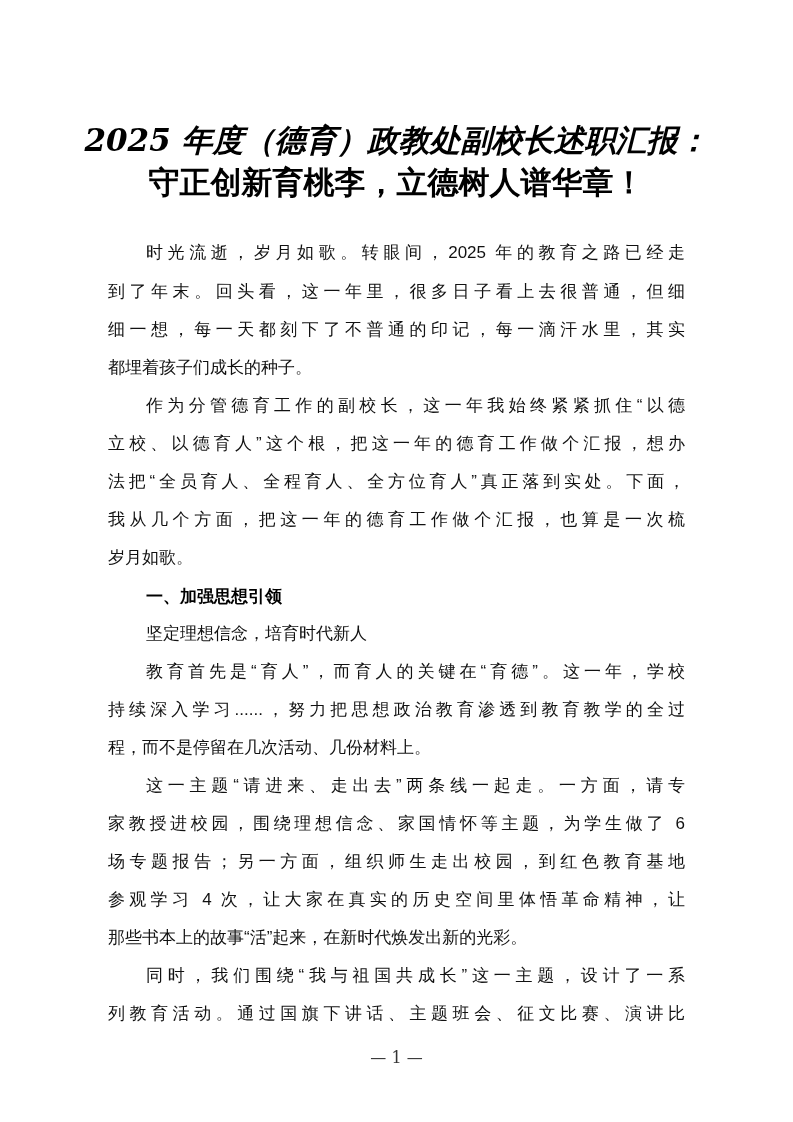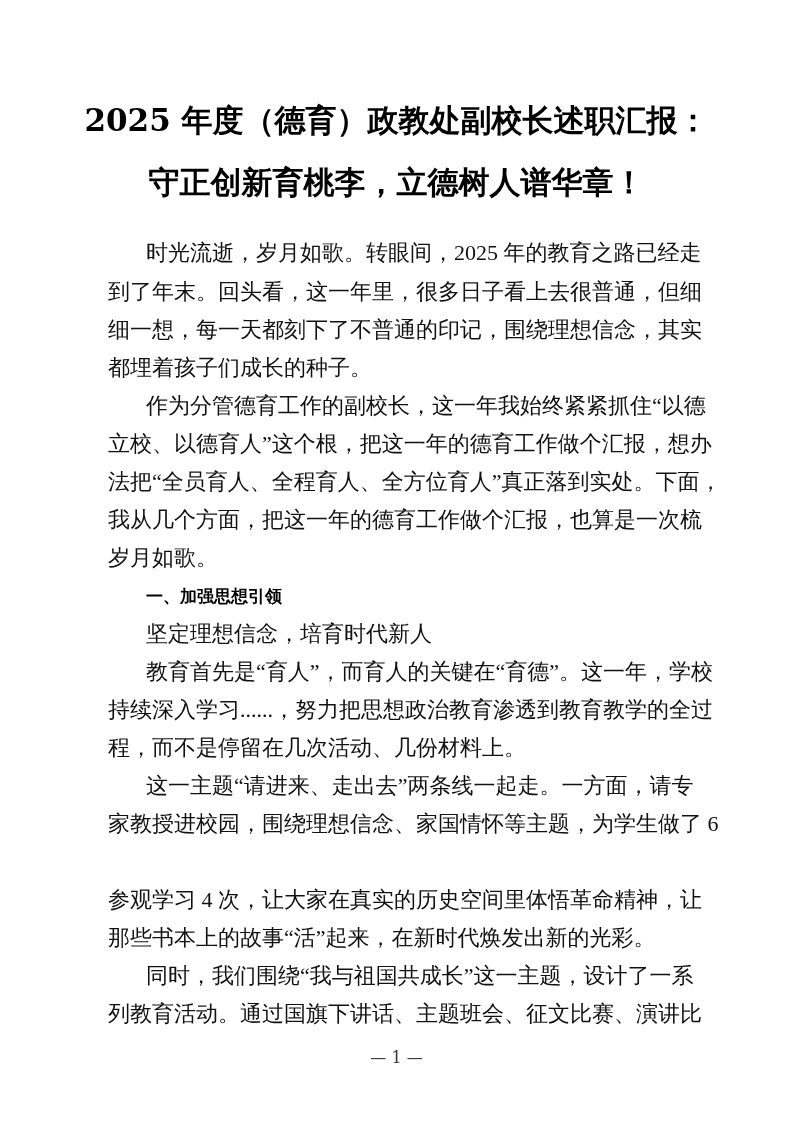--- a/index.html
+++ b/index.html
@@ -1,53 +1,54 @@
 <!DOCTYPE html>
 <html><head>
   <meta charset="utf-8">
   <style>
     html, body { margin: 0; padding: 0; background: #ffffff; }
     body { width: 793px; height: 1122px; position: relative; overflow: hidden; }
     .page { position: absolute; left: 0; top: 0; width: 793px; height: 1122px; background: #fff; color: #000; }
     .title { position: absolute; left: 0; width: 793px; text-align: center; font-family: "DejaVu Serif", "Liberation Serif", serif; font-weight: bold; font-size: 31px; line-height: 40px; letter-spacing: 0px; color: #000; }
-    .title.l1 { top: 100px; }
+    .title.l1 { top: 120px; font-style: italic; }
     .title.l2 { top: 162px; }
-    .line { position: absolute; left: 108px; width: 577px; font-family: Liberation Serif, serif; font-size: 22px; line-height: 24px; height: 24px; color: #111; white-space: nowrap; text-align-last: justify; text-align: justify; }
+    .line { position: absolute; left: 108px; width: 577px; font-family: Liberation Sans, sans-serif; font-size: 17px; line-height: 24px; height: 24px; color: #111; white-space: nowrap; text-align-last: justify; text-align: justify; }
     .line.indent { left: 146px; width: 539px; }
     .line.last { text-align-last: left; }
     .heading { position: absolute; left: 146px; font-family: "DejaVu Sans", "Liberation Sans", sans-serif; font-weight: bold; font-size: 17px; line-height: 24px; color: #000; }
     .footer { position: absolute; left: 0; width: 793px; top: 1048px; text-align: center; font-family: "DejaVu Serif", "Liberation Serif", serif; font-size: 16px; color: #333; }
   </style>
 </head>
 <body>
 
 <div class="page">
   <div class="title l1">2025 年度（德育）政教处副校长述职汇报：</div>
   <div class="title l2">守正创新育桃李，立德树人谱华章！</div>
 
   <div class="line indent" style="top:241px">时光流逝，岁月如歌。转眼间，2025 年的教育之路已经走</div>
   <div class="line" style="top:280px">到了年末。回头看，这一年里，很多日子看上去很普通，但细</div>
-  <div class="line" style="top:318px">细一想，每一天都刻下了不普通的印记，围绕理想信念，其实</div>
+  <div class="line" style="top:318px">细一想，每一天都刻下了不普通的印记，每一滴汗水里，其实</div>
   <div class="line last" style="top:356px">都埋着孩子们成长的种子。</div>
 
   <div class="line indent" style="top:394px">作为分管德育工作的副校长，这一年我始终紧紧抓住“以德</div>
   <div class="line" style="top:432px">立校、以德育人”这个根，把这一年的德育工作做个汇报，想办</div>
   <div class="line" style="top:470px">法把“全员育人、全程育人、全方位育人”真正落到实处。下面，</div>
   <div class="line" style="top:508px">我从几个方面，把这一年的德育工作做个汇报，也算是一次梳</div>
   <div class="line last" style="top:546px">岁月如歌。</div>
 
   <div class="heading" style="top:584px">一、加强思想引领</div>
   <div class="line indent last" style="top:622px">坚定理想信念，培育时代新人</div>
 
   <div class="line indent" style="top:660px">教育首先是“育人”，而育人的关键在“育德”。这一年，学校</div>
   <div class="line" style="top:698px">持续深入学习......，努力把思想政治教育渗透到教育教学的全过</div>
   <div class="line last" style="top:736px">程，而不是停留在几次活动、几份材料上。</div>
 
   <div class="line indent" style="top:774px">这一主题“请进来、走出去”两条线一起走。一方面，请专</div>
   <div class="line" style="top:812px">家教授进校园，围绕理想信念、家国情怀等主题，为学生做了 6</div>
+  <div class="line" style="top:850px">场专题报告；另一方面，组织师生走出校园，到红色教育基地</div>
   <div class="line" style="top:888px">参观学习 4 次，让大家在真实的历史空间里体悟革命精神，让</div>
   <div class="line last" style="top:926px">那些书本上的故事“活”起来，在新时代焕发出新的光彩。</div>
 
   <div class="line indent" style="top:964px">同时，我们围绕“我与祖国共成长”这一主题，设计了一系</div>
   <div class="line" style="top:1002px">列教育活动。通过国旗下讲话、主题班会、征文比赛、演讲比</div>
 
   <div class="footer">— 1 —</div>
 </div>
 
 </body></html>

